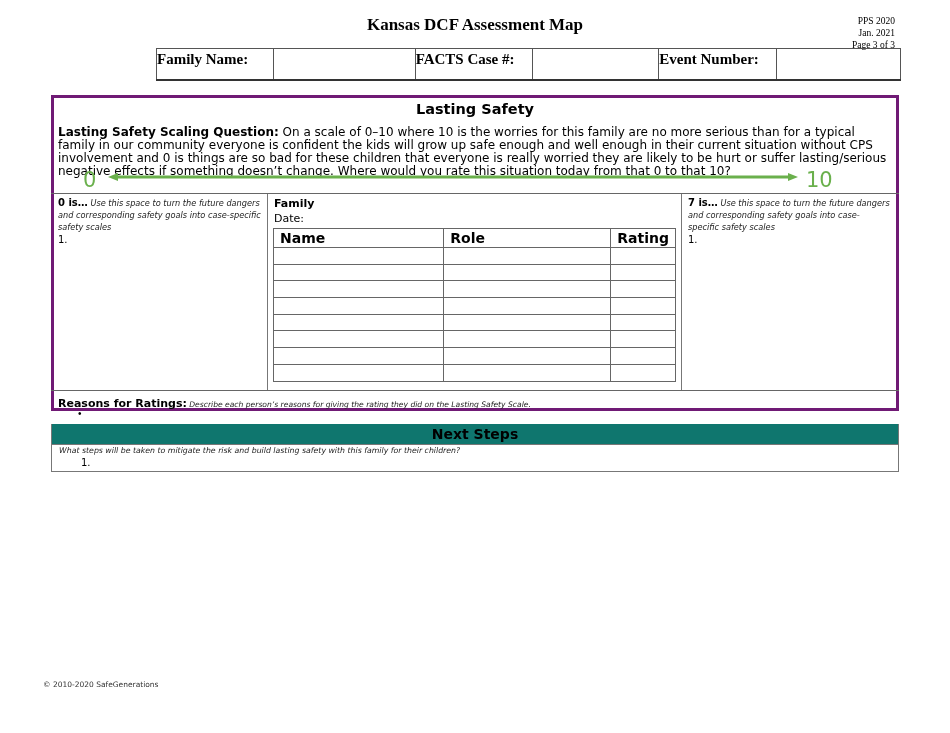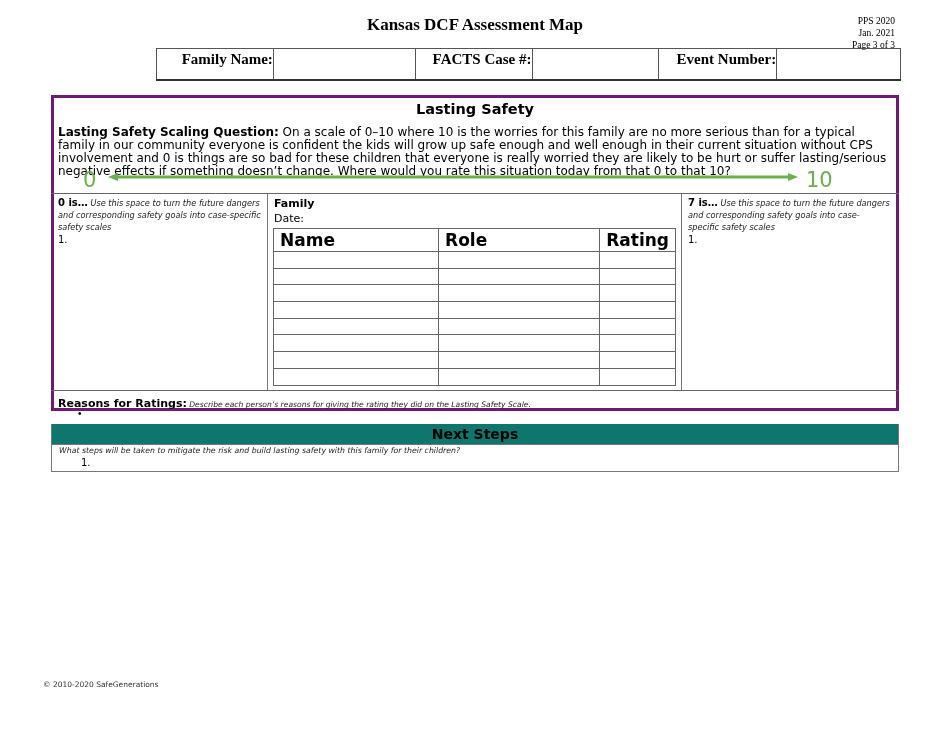--- a/index.html
+++ b/index.html
@@ -14,21 +14,21 @@
       position: absolute; right: 55px; top: 15px; text-align: right;
       font-family: "Liberation Serif", serif; font-size: 9.5px; line-height: 12px;
     }
 
     .header-table {
       position: absolute; left: 156px; top: 48px; width: 745px; height: 31px;
       border-collapse: collapse; font-family: "Liberation Serif", serif;
     }
     .header-table td {
       border: 1px solid #555; height: 31px; vertical-align: top;
-      font-weight: bold; font-size: 15px; padding: 2px 0 0 0; text-align: right;
+      font-weight: bold; font-size: 15px; padding: 2px 0 0 0; text-align: left;
     }
     .header-table tr { border-bottom: 2px solid #333; }
     .header-table td.value { font-weight: normal; }
 
     .section-main {
       position: absolute; left: 51px; top: 95px; width: 848px; height: 316px;
       border: 3px solid #701a75;
     }
     .ls-title {
       position: absolute; left: 0; top: 3px; width: 100%; text-align: center;
@@ -77,21 +77,21 @@
     }
     .date-label {
       font-family: "DejaVu Sans", sans-serif; font-size: 11px; line-height: 15px;
     }
     .ratings-table {
       position: absolute; left: 222px; top: 34px; width: 403px;
       border-collapse: collapse;
     }
     .ratings-table th, .ratings-table td { border: 1px solid #666; }
     .ratings-table th {
-      font-family: "DejaVu Sans", sans-serif; font-weight: bold; font-size: 17px;
+      font-family: "DejaVu Sans", sans-serif; font-weight: bold; font-size: 14px;
       text-align: left; padding: 1px 6px; height: 17px;
     }
     .ratings-table td { height: 16.7px; }
     .c-name { width: 175px; }
     .c-role { width: 172px; border-radius: 7px; }
     .c-rating { width: 56px; }
 
     .reasons {
       position: absolute; left: 51px; top: 390px; width: 848px; height: 34px;
       border-top: 1px solid #666; padding: 2px 7px;

